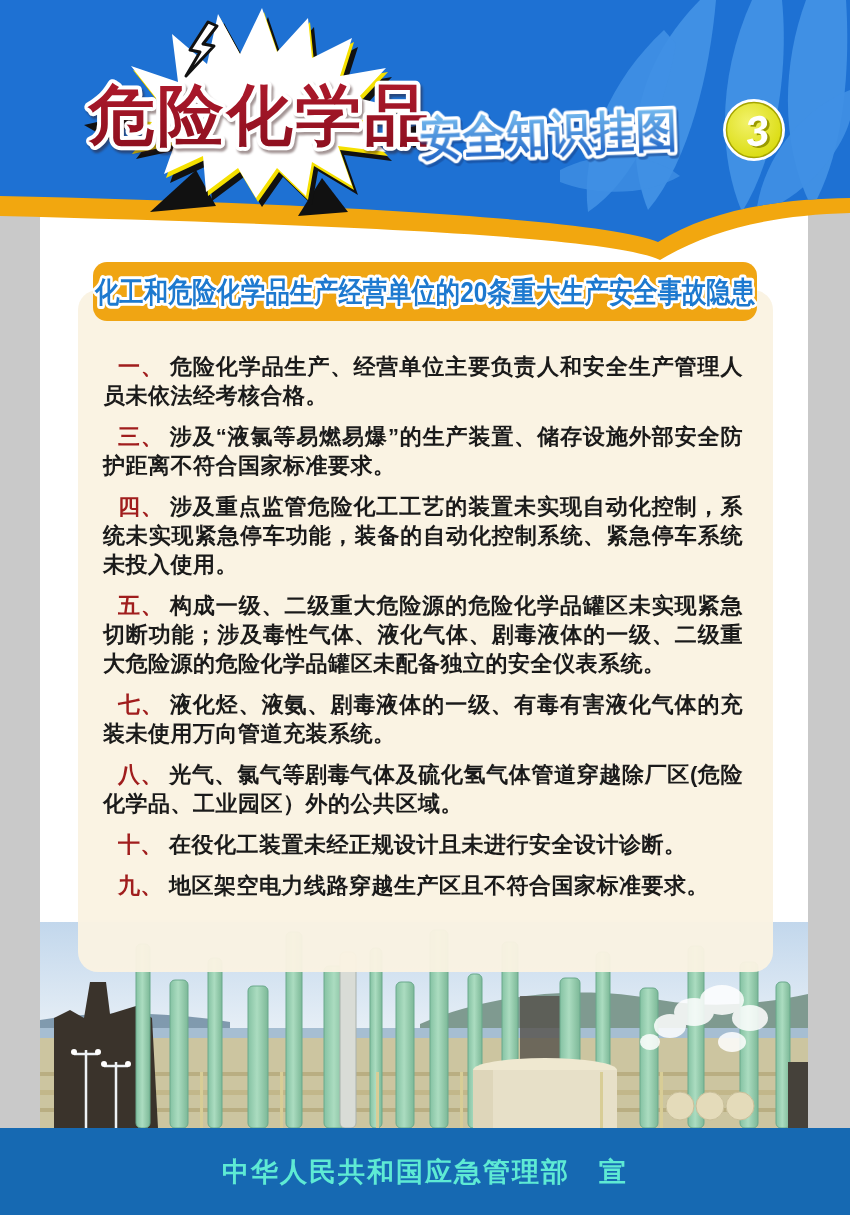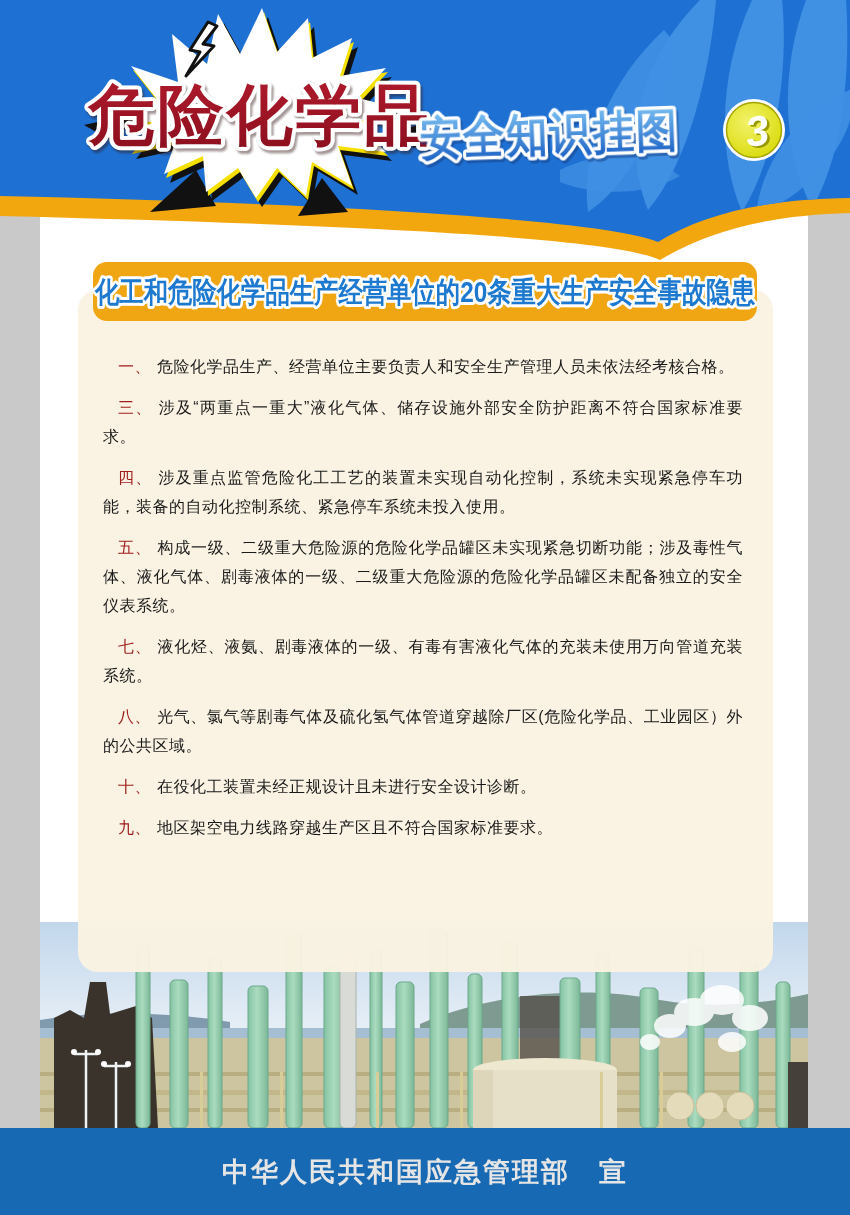--- a/index.html
+++ b/index.html
@@ -8,28 +8,28 @@
   
   #page-sheet{position:absolute;left:40px;top:190px;width:768px;height:938px;background:#ffffff;}
   
   #header-svg{position:absolute;left:0;top:0;z-index:30;display:block;}
   
   #banner{position:absolute;left:93px;top:262px;width:664px;height:59px;background:#f0a513;border-radius:14px;z-index:20;}
   #banner svg{display:block;}
   
   #content-panel{position:absolute;left:78px;top:290px;width:695px;height:682px;background:rgba(250,243,226,0.96);border-radius:20px;z-index:10;}
   #hazard-list{position:absolute;left:0;top:62px;width:100%;box-sizing:border-box;padding:0 30px 0 25px;}
-  .hazard-item{font-size:16px;line-height:29px;font-weight:400;color:#1a1a1a;text-indent:15px;text-align:justify;margin:0 0 12px 0;letter-spacing:0.5px;}
+  .hazard-item{font-size:22px;line-height:29px;font-weight:700;color:#1a1a1a;text-indent:15px;text-align:justify;margin:0 0 12px 0;letter-spacing:0.5px;}
   .hazard-num{color:#a01d1d;margin-right:6px;}
   
   #photo{position:absolute;left:40px;top:922px;width:768px;height:206px;z-index:5;}
   #photo svg{display:block;}
   
   #footer{position:absolute;left:0;top:1128px;width:850px;height:87px;background:#1669b2;z-index:30;display:flex;align-items:center;justify-content:center;}
-  #footer-text{color:#e5e5e5;font-size:27px;font-weight:700;letter-spacing:2px;}
+  #footer-text{color:#5eead4;font-size:27px;font-weight:700;letter-spacing:2px;}
 </style>
 </head>
 <body>
 
 <div id="poster">
 
   <div id="page-sheet"></div>
 
   <div id="photo">
     <svg width="768" height="206" viewBox="0 0 768 206">
@@ -109,21 +109,21 @@
         <rect x="560" y="150" width="3" height="56"></rect>
           <rect x="620" y="150" width="3" height="56"></rect>
       </g>
     </svg>
   </div>
 
   <div id="content-panel">
     <div id="hazard-list">
 
     <p class="hazard-item"><span class="hazard-num">一、</span><span>危险化学品生产、经营单位主要负责人和安全生产管理人员未依法经考核合格。</span></p>
-        <p class="hazard-item"><span class="hazard-num">三、</span><span>涉及“两重点一重大”液化气体、储存设施外部安全防护距离不符合国家标准要求。</span></p>
+        <p class="hazard-item"><span class="hazard-num">三、</span><span>涉及“液氯等易燃易爆”的生产装置、储存设施外部安全防护距离不符合国家标准要求。</span></p>
         <p class="hazard-item"><span class="hazard-num">四、</span><span>涉及重点监管危险化工工艺的装置未实现自动化控制，系统未实现紧急停车功能，装备的自动化控制系统、紧急停车系统未投入使用。</span></p>
         <p class="hazard-item"><span class="hazard-num">五、</span><span>构成一级、二级重大危险源的危险化学品罐区未实现紧急切断功能；涉及毒性气体、液化气体、剧毒液体的一级、二级重大危险源的危险化学品罐区未配备独立的安全仪表系统。</span></p>
         <p class="hazard-item"><span class="hazard-num">七、</span><span>液化烃、液氨、剧毒液体的一级、有毒有害液化气体的充装未使用万向管道充装系统。</span></p>
         <p class="hazard-item"><span class="hazard-num">八、</span><span>光气、氯气等剧毒气体及硫化氢气体管道穿越除厂区(危险化学品、工业园区）外的公共区域。</span></p>
         <p class="hazard-item"><span class="hazard-num">十、</span><span>在役化工装置未经正规设计且未进行安全设计诊断。</span></p>
         <p class="hazard-item"><span class="hazard-num">九、</span><span>地区架空电力线路穿越生产区且不符合国家标准要求。</span></p>
       </div>
   </div>
 
   <div id="banner">

